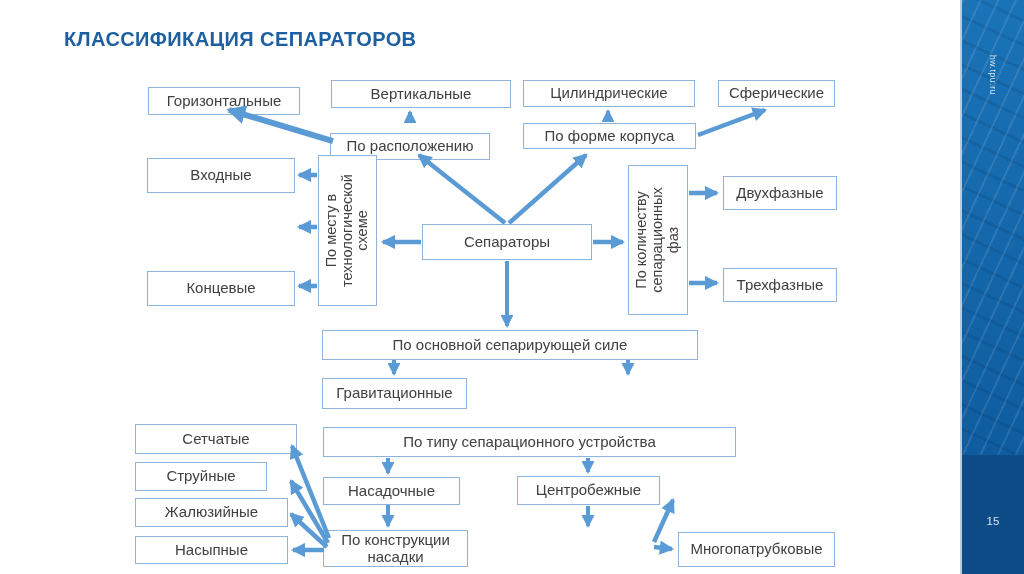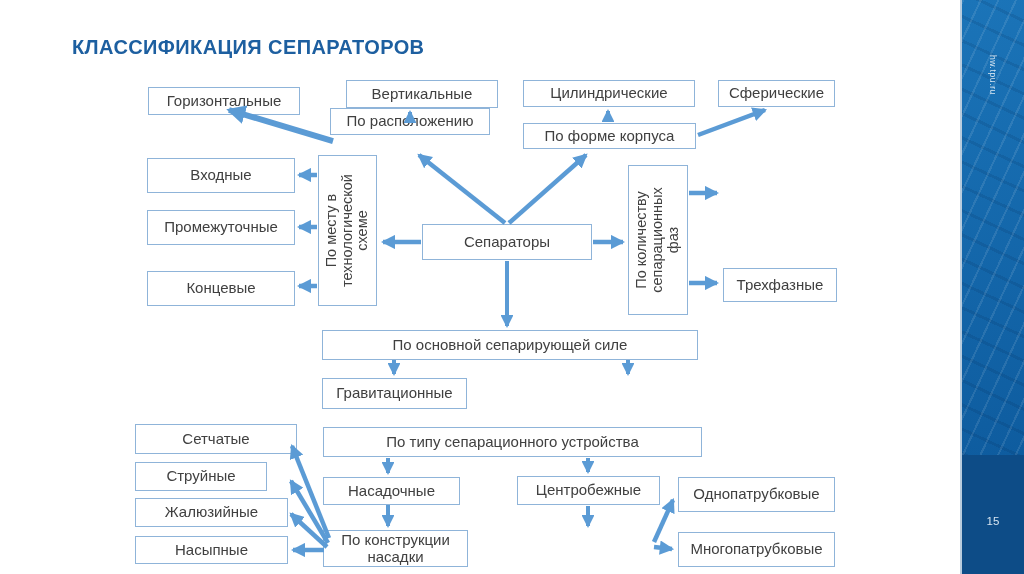--- a/index.html
+++ b/index.html
@@ -2,21 +2,21 @@
 <html style="--background: #FFFFFF; --title: #1D5FA0; --arrow: #5B9BD5; --box-border: #8FB4D9; --box-text: #404040; --sidebar-top-1: #1B74B8; --sidebar-top-2: #0E5C9F; --sidebar-bottom: #0D4C87; --watermark-text: #E8F1F8; --page-number-text: #D6E4F0;"><head>
 <meta charset="utf-8">
 <style>
   html,body { margin:0; padding:0; background:#e9e9e9; }
   .slide {
     position:relative; width:1024px; height:574px; overflow:hidden;
     background: var(--background, #fff);
     font-family: "Liberation Sans", "DejaVu Sans", sans-serif;
   }
   .title {
-    position:absolute; left:64px; top:28px; margin:8px;
+    position:absolute; left:64px; top:28px; margin:0;
     font-size:20px; font-weight:700; letter-spacing:0.4px;
     color: var(--title, #1d5fa0);
   }
   .node {
     position:absolute; box-sizing:border-box;
     background:#fff; border:1.5px solid var(--box-border,#8fb4d9);
     color: var(--box-text,#404040);
     display:flex; align-items:center; justify-content:center;
     text-align:center; font-size:15px; line-height:1.12;
     white-space:pre-line;
@@ -57,57 +57,56 @@
   }
 </style>
 </head>
 <body>
 
 <div class="slide">
 
   <h1 class="title">КЛАССИФИКАЦИЯ СЕПАРАТОРОВ</h1>
 
   <div class="node" style="left:148px;top:87px;width:152px;height:28px">Горизонтальные</div>
-  <div class="node" style="left:346px;top:80px;width:152px;height:28px">Вертикальные</div>
+  <div class="node" style="left:331px;top:80px;width:180px;height:28px">Вертикальные</div>
   <div class="node" style="left:523px;top:80px;width:172px;height:27px">Цилиндрические</div>
   <div class="node" style="left:718px;top:80px;width:117px;height:27px">Сферические</div>
-  <div class="node" style="left:330px;top:108px;width:160px;height:27px">По расположению</div>
+  <div class="node" style="left:330px;top:133px;width:160px;height:27px">По расположению</div>
   <div class="node" style="left:523px;top:123px;width:173px;height:26px">По форме корпуса</div>
 
   <div class="node" style="left:147px;top:158px;width:148px;height:35px">Входные</div>
-  <div class="node" style="left:147px;top:210px;width:148px;height:35px">Промежуточные</div>
   <div class="node" style="left:147px;top:271px;width:148px;height:35px">Концевые</div>
   <div class="node vnode" style="left:318px;top:155px;width:59px;height:151px">
     <div class="vtext" style="width:151px;height:59px">По месту в
 технологической
 схеме</div>
   </div>
 
   <div class="node" style="left:422px;top:224px;width:170px;height:36px">Сепараторы</div>
 
   <div class="node vnode" style="left:628px;top:165px;width:60px;height:150px">
     <div class="vtext" style="width:150px;height:60px">По количеству
 сепарационных
 фаз</div>
   </div>
+  <div class="node" style="left:723px;top:176px;width:114px;height:34px">Двухфазные</div>
   <div class="node" style="left:723px;top:268px;width:114px;height:34px">Трехфазные</div>
 
   <div class="node" style="left:322px;top:330px;width:376px;height:30px">По основной сепарирующей силе</div>
   <div class="node" style="left:322px;top:378px;width:145px;height:31px">Гравитационные</div>
 
-  <div class="node" style="left:323px;top:427px;width:379px;height:30px">По типу сепарационного устройства</div>
+  <div class="node" style="left:323px;top:427px;width:413px;height:30px">По типу сепарационного устройства</div>
   <div class="node" style="left:135px;top:424px;width:162px;height:30px">Сетчатые</div>
   <div class="node" style="left:135px;top:462px;width:132px;height:29px">Струйные</div>
   <div class="node" style="left:135px;top:498px;width:153px;height:29px">Жалюзийные</div>
   <div class="node" style="left:135px;top:536px;width:153px;height:28px">Насыпные</div>
   <div class="node" style="left:323px;top:477px;width:137px;height:28px">Насадочные</div>
   <div class="node" style="left:517px;top:476px;width:143px;height:29px">Центробежные</div>
   <div class="node" style="left:323px;top:530px;width:145px;height:37px">По конструкции
 насадки</div>
-  <div class="node" style="left:678px;top:477px;width:157px;height:35px">Однопатрубковые</div>
   <div class="node" style="left:678px;top:532px;width:157px;height:35px">Многопатрубковые</div>
 
   <svg class="arrows" width="1024" height="574" viewBox="0 0 1024 574">
     <defs>
       <marker id="ah" viewBox="0 0 10 10" refX="8.5" refY="5" markerWidth="3.2" markerHeight="3.2" orient="auto">
         <path d="M0,0 L10,5 L0,10 Z" class="ahead"></path>
       </marker>
     </defs>
     <line class="arrow" x1="505" y1="223" x2="419" y2="155" marker-end="url(#ah)"></line>
     <line class="arrow" x1="509" y1="223" x2="586" y2="155" marker-end="url(#ah)"></line>

